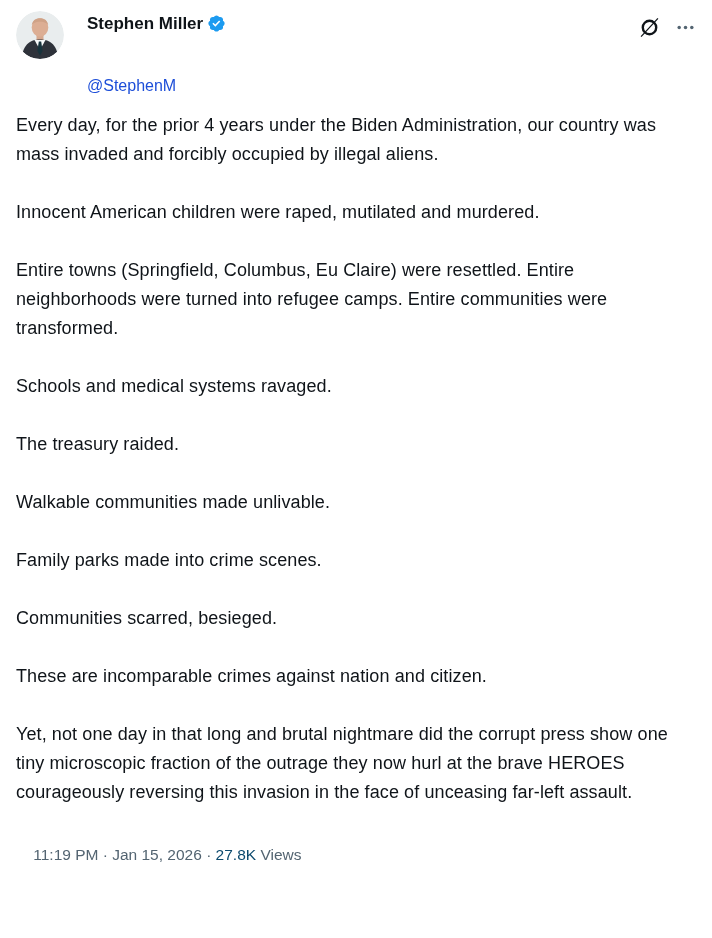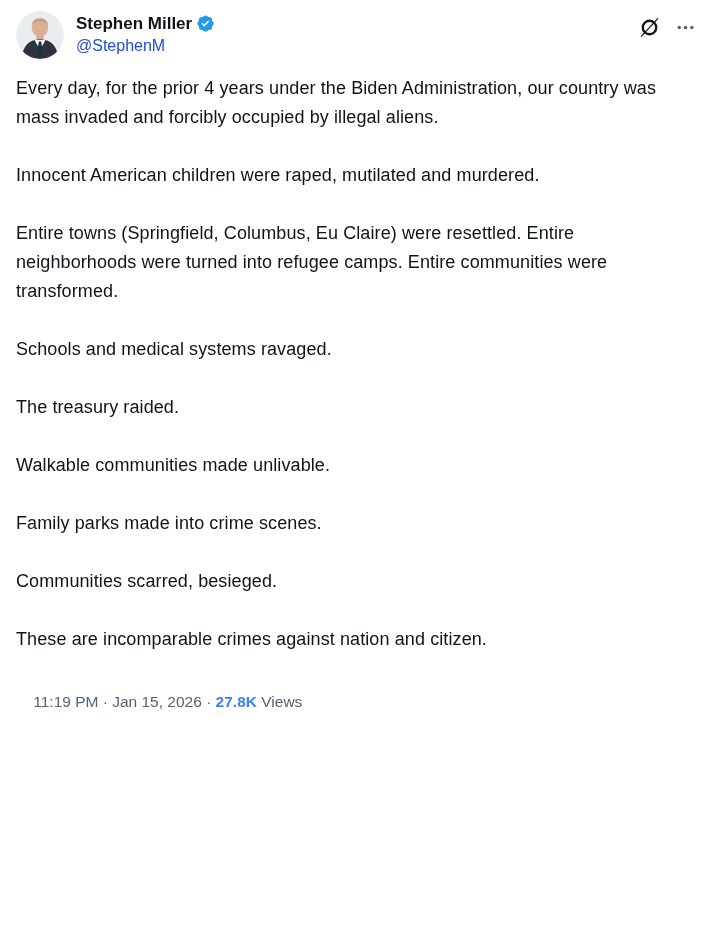--- a/index.html
+++ b/index.html
@@ -25,25 +25,26 @@
     width: 48px;
     height: 48px;
     border-radius: 50%;
     overflow: hidden;
     flex: 0 0 48px;
     cursor: pointer;
     margin-top: 1px;
   }
   .avatar-btn svg { display: block; }
   .name-block {
-    margin-left: 12px;
+    margin-left: 23px;
     padding-top: 3px;
     display: flex;
     flex-direction: column;
     cursor: pointer;
+    gap: 40px;
   }
   .display-name-row {
     display: flex;
     align-items: center;
     gap: 4px;
   }
   .display-name {
     font-size: 17px;
     font-weight: 700;
     color: #0f1419;
@@ -93,22 +94,22 @@
 
   
   .tweet-footer {
     margin-top: 18px;
     font-size: 15.5px;
     line-height: 20px;
     color: #536471;
     white-space: pre-wrap;
   }
   .views-count {
-    font-weight: 700;
-    color: #3b82f6;
+    font-weight: 400;
+    color: #0c4a6e;
   }
 </style>
 </head>
 <body>
 
 <div class="tweet-card">
 
   <div class="tweet-header">
 
     <div class="avatar-btn">
@@ -164,19 +165,20 @@
   <div class="tweet-body">
     <p>Every day, for the prior 4 years under the Biden Administration, our country was mass invaded and forcibly occupied by illegal aliens.</p>
     <p>Innocent American children were raped, mutilated and murdered.</p>
     <p>Entire towns (Springfield, Columbus, Eu Claire) were resettled. Entire neighborhoods were turned into refugee camps. Entire communities were transformed.</p>
     <p>Schools and medical systems ravaged.</p>
     <p>The treasury raided.</p>
     <p>Walkable communities made unlivable.</p>
     <p>Family parks made into crime scenes.</p>
     <p>Communities scarred, besieged.</p>
     <p>These are incomparable crimes against nation and citizen.</p>
+    <p>Yet, not one day in that long and brutal nightmare did the corrupt press show one tiny microscopic fraction of the outrage they now hurl at the brave HEROES courageously reversing this invasion in the face of unceasing far-left assault.</p>
   </div>
 
   <div class="tweet-footer">
     <span>11:19 PM · Jan 15, 2026 · </span><span class="views-count">27.8K</span><span> Views</span>
   </div>
 
 </div>
 
 </body></html>

